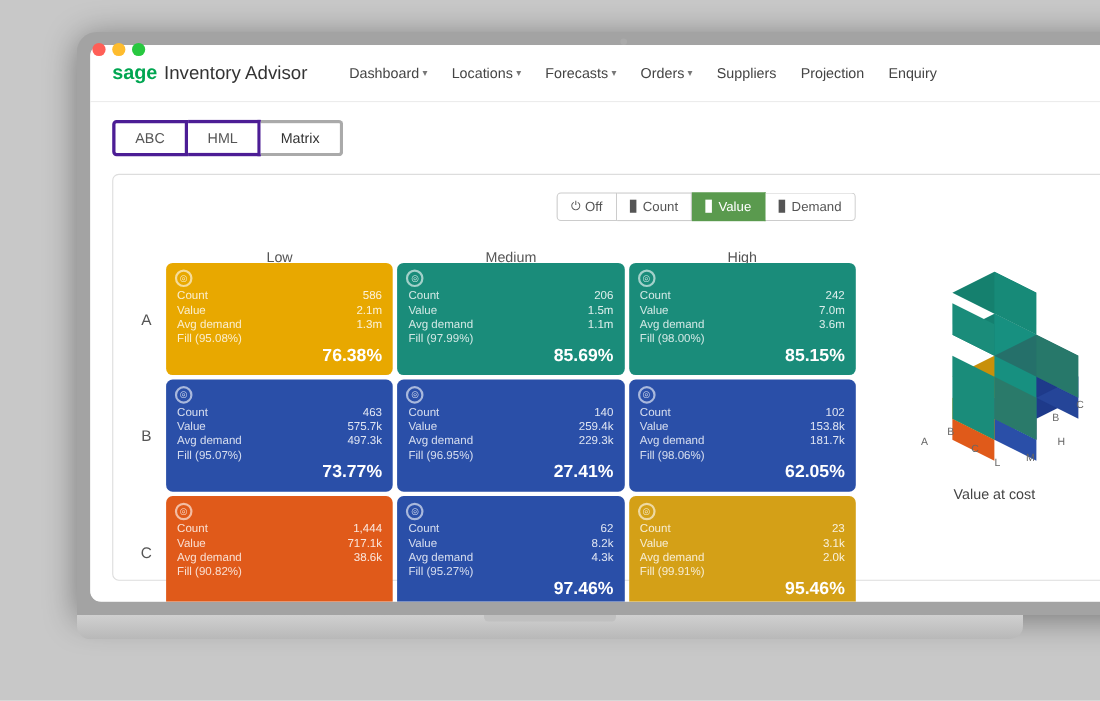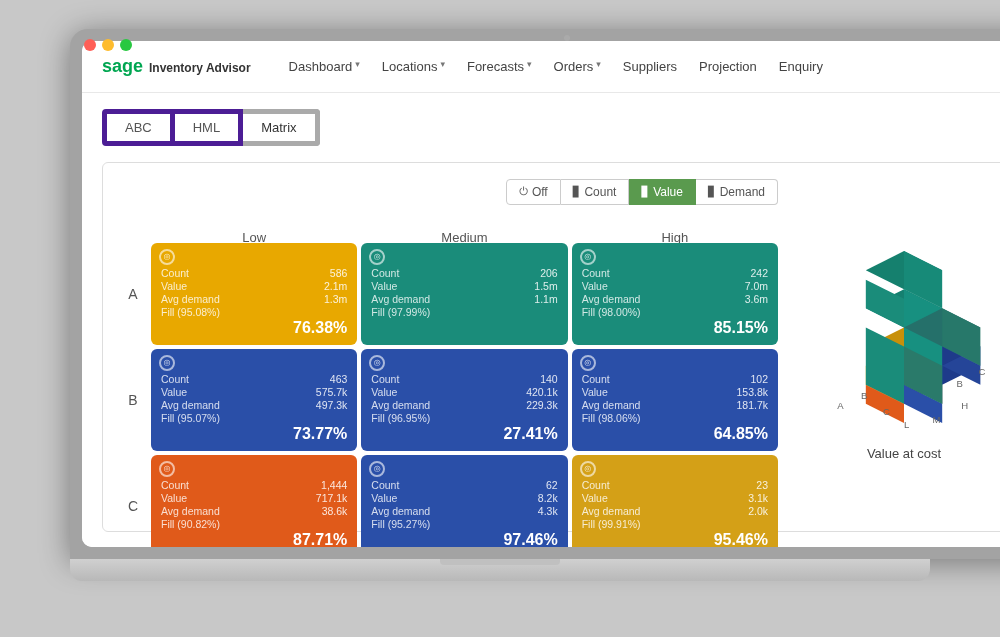--- a/index.html
+++ b/index.html
@@ -85,37 +85,37 @@
       align-items: baseline;
       margin-right: 28px;
     }
     .logo-sage {
       color: #00a651;
       font-size: 18px;
       font-weight: 700;
       margin-right: 6px;
     }
     .logo-text {
-      font-size: 12px;
-      font-weight: 700;
+      font-size: 17px;
+      font-weight: 400;
       color: #333;
     }
     .nav-items {
       display: flex;
       align-items: center;
       gap: 2px;
       flex: 1;
     }
     .nav-item {
       padding: 6px 10px;
       font-size: 13px;
       color: #444;
       cursor: pointer;
       display: flex;
-      align-items: flex-start;
+      align-items: center;
       gap: 3px;
       border-radius: 4px;
       white-space: nowrap;
     }
     .nav-chevron {
       font-size: 9px;
       color: #777;
     }
 
     
@@ -128,21 +128,21 @@
 
     
     .tabs {
       display: flex;
       gap: 0;
       margin-bottom: 16px;
     }
     .tab {
       padding: 6px 18px;
       font-size: 13px;
-      border: 5px solid #4c1d95;
+      border: 3px solid #4c1d95;
       cursor: pointer;
       background: white;
       color: #555;
     }
     .tab:first-child { border-radius: 4px 0 0 4px; }
     .tab:last-child { border-radius: 0 4px 4px 0; }
     .tab + .tab { border-left: none; }
     .tab.active { background: #fff; color: #333; font-weight: 500; border-color: #aaa; }
 
     
@@ -399,20 +399,21 @@
                         <span class="stat-label">Value</span>
                         <span>1.5m</span>
                       </div>
                     <div class="stat-row">
                         <span class="stat-label">Avg demand</span>
                         <span>1.1m</span>
                       </div>
                     <div class="stat-row">
                         <span class="stat-label">Fill (97.99%)</span>
                       </div>
+                    <div class="stat-row big">85.69%</div>
                   </div>
                 </div>
 
                 <div class="cell cell-teal">
                   <div class="cell-icon"></div>
                   <div class="cell-stats">
                     <div class="stat-row">
                         <span class="stat-label">Count</span>
                         <span>242</span>
                       </div>
@@ -457,21 +458,21 @@
 
                 <div class="cell cell-blue">
                   <div class="cell-icon"></div>
                   <div class="cell-stats">
                     <div class="stat-row">
                         <span class="stat-label">Count</span>
                         <span>140</span>
                       </div>
                     <div class="stat-row">
                         <span class="stat-label">Value</span>
-                        <span>420.1k</span>
+                        <span>259.4k</span>
                       </div>
                     <div class="stat-row">
                         <span class="stat-label">Avg demand</span>
                         <span>229.3k</span>
                       </div>
                     <div class="stat-row">
                         <span class="stat-label">Fill (96.95%)</span>
                       </div>
                     <div class="stat-row big">27.41%</div>
                   </div>
@@ -488,21 +489,21 @@
                         <span class="stat-label">Value</span>
                         <span>153.8k</span>
                       </div>
                     <div class="stat-row">
                         <span class="stat-label">Avg demand</span>
                         <span>181.7k</span>
                       </div>
                     <div class="stat-row">
                         <span class="stat-label">Fill (98.06%)</span>
                       </div>
-                    <div class="stat-row big">64.85%</div>
+                    <div class="stat-row big">62.05%</div>
                   </div>
                 </div>
 
                 <div class="row-header">C</div>
 
                 <div class="cell cell-orange">
                   <div class="cell-icon"></div>
                   <div class="cell-stats">
                     <div class="stat-row">
                         <span class="stat-label">Count</span>
@@ -512,21 +513,20 @@
                         <span class="stat-label">Value</span>
                         <span>717.1k</span>
                       </div>
                     <div class="stat-row">
                         <span class="stat-label">Avg demand</span>
                         <span>38.6k</span>
                       </div>
                     <div class="stat-row">
                         <span class="stat-label">Fill (90.82%)</span>
                       </div>
-                    <div class="stat-row big">87.71%</div>
                   </div>
                 </div>
 
                 <div class="cell cell-blue">
                   <div class="cell-icon"></div>
                   <div class="cell-stats">
                     <div class="stat-row">
                         <span class="stat-label">Count</span>
                         <span>62</span>
                       </div>

